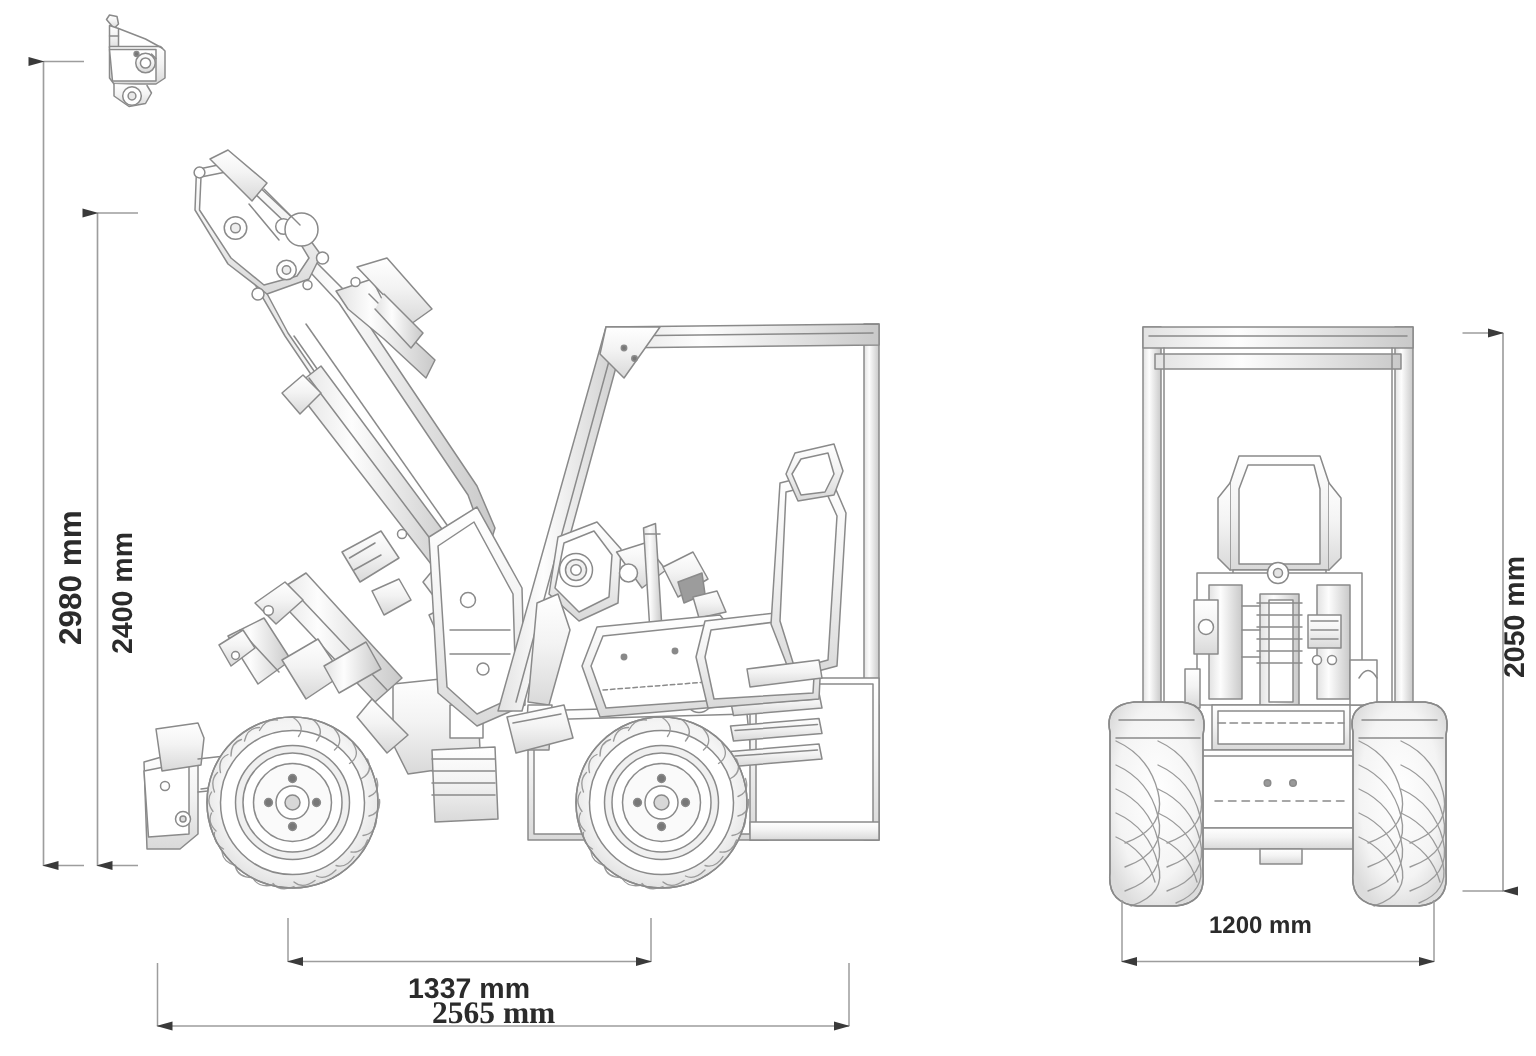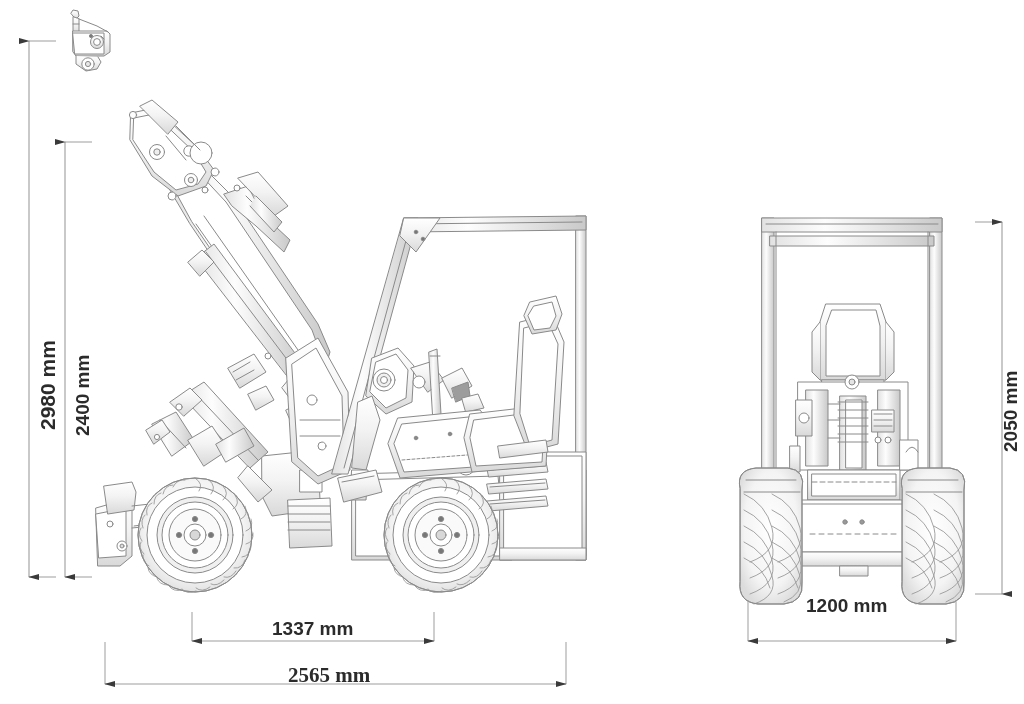--- a/index.html
+++ b/index.html
@@ -6,23 +6,23 @@
   body{width:1024px;height:704px;overflow:hidden;
        font-family:"Liberation Sans",sans-serif;}
   #stage{position:relative;width:1024px;height:704px;background:#fff;}
   svg.layer{position:absolute;left:0;top:0;width:1024px;height:704px;}
   .dimtxt{position:absolute;font-weight:bold;color:#2b2b2b;
           font-family:"Liberation Sans",sans-serif;white-space:nowrap;}
   .vert{transform-origin:0 0;}
   .t2980{left:36px;top:430px;font-size:21px;transform:rotate(-90deg);}
   .t2400{left:72px;top:436px;font-size:19px;transform:rotate(-90deg);}
   .t2050{left:1000px;top:452px;font-size:19px;transform:rotate(-90deg);}
-  .t1337{left:272px;top:618px;font-size:19px;}
+  .t1337{left:272px;top:649px;font-size:19px;}
   .t2565{left:288px;top:663px;font-size:21px;font-family:Liberation Serif, serif;}
-  .t1200{left:806px;top:595px;font-size:19px;}
+  .t1200{left:806px;top:609px;font-size:16px;}
 </style>
 </head>
 <body>
 
 <div id="stage">
 
   <svg class="layer" viewBox="0 0 1024 704">
     <defs>
       <linearGradient id="metal" x1="0" y1="0" x2="0" y2="1">
         <stop offset="0%" stop-color="#ffffff"></stop>

